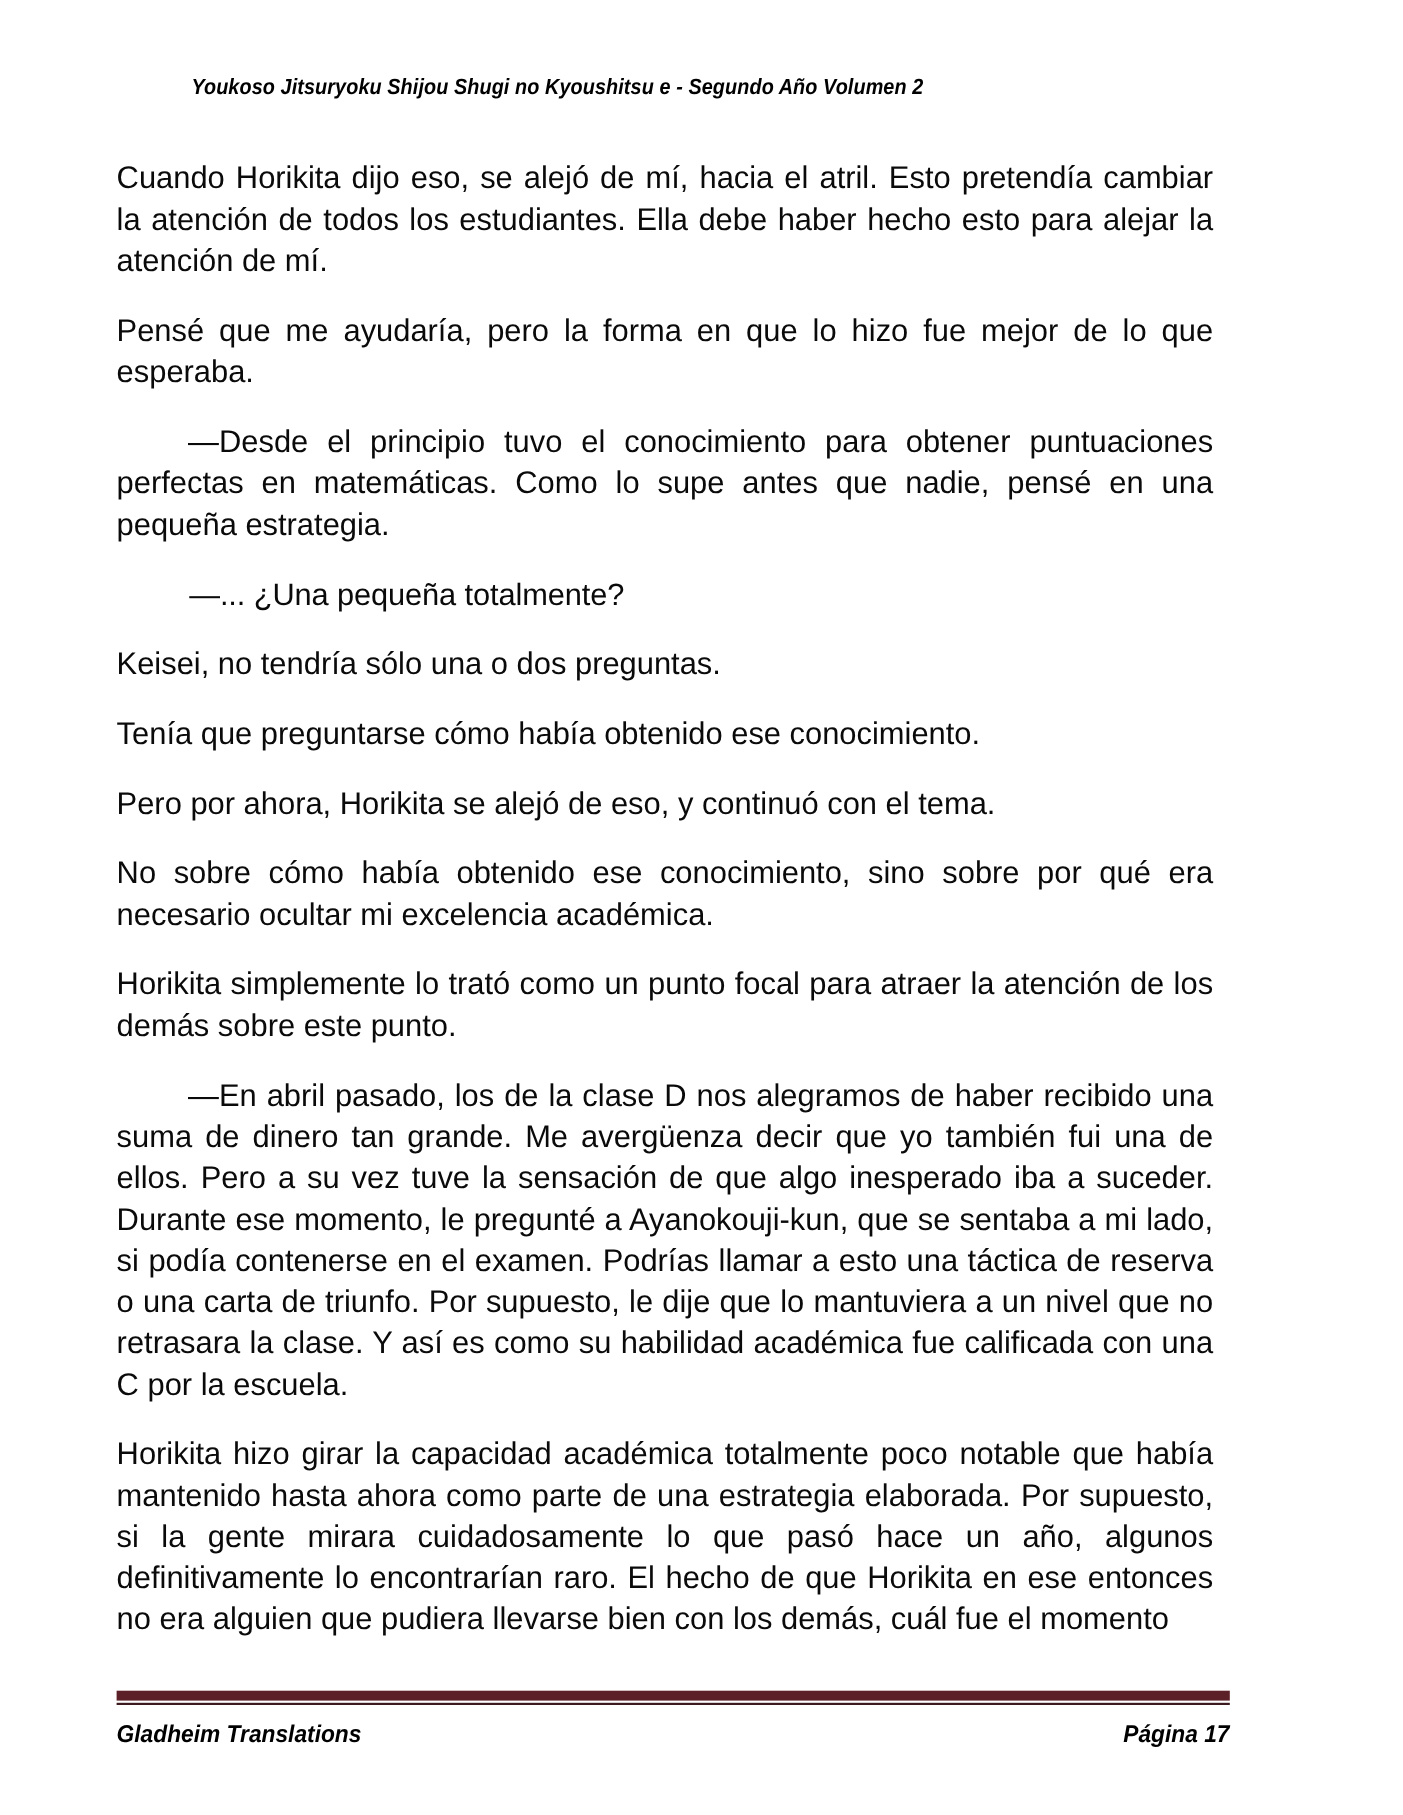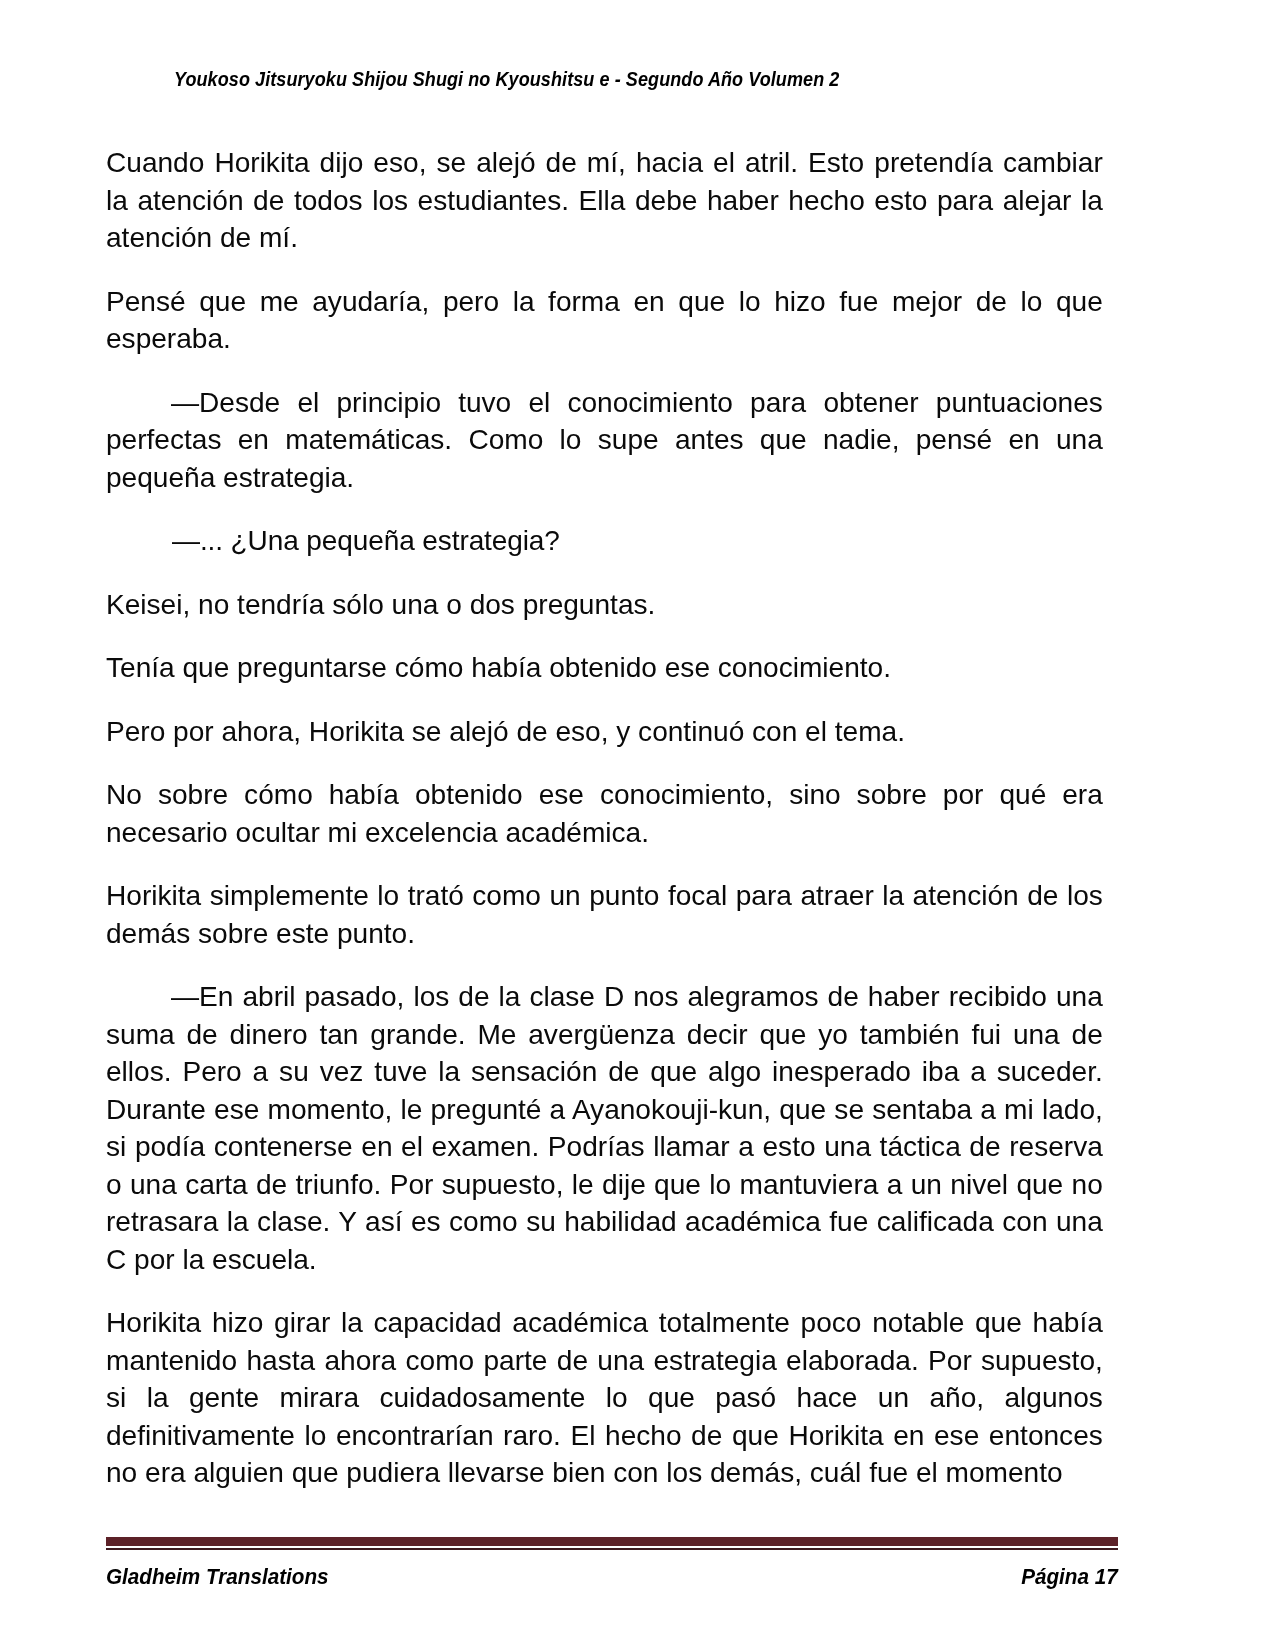--- a/index.html
+++ b/index.html
@@ -133,21 +133,21 @@
   </div>
 
   <div class="body-column">
 
     <p class="para">Cuando Horikita dijo eso, se alejó de mí, hacia el atril. Esto pretendía cambiar la atención de todos los estudiantes. Ella debe haber hecho esto para alejar la atención de mí.</p>
 
     <p class="para">Pensé que me ayudaría, pero la forma en que lo hizo fue mejor de lo que esperaba.</p>
 
     <p class="para indent">—Desde el principio tuvo el conocimiento para obtener puntuaciones perfectas en matemáticas. Como lo supe antes que nadie, pensé en una pequeña estrategia.</p>
 
-    <p class="para wide indent">—... ¿Una pequeña estrategia?</p>
+    <p class="para wide indent">—... ¿Una pequeña totalmente?</p>
 
     <p class="para flush">Keisei, no tendría sólo una o dos preguntas.</p>
 
     <p class="para flush">Tenía que preguntarse cómo había obtenido ese conocimiento.</p>
 
     <p class="para flush">Pero por ahora, Horikita se alejó de eso, y continuó con el tema.</p>
 
     <p class="para">No sobre cómo había obtenido ese conocimiento, sino sobre por qué era necesario ocultar mi excelencia académica.</p>
 
     <p class="para">Horikita simplemente lo trató como un punto focal para atraer la atención de los demás sobre este punto.</p>

